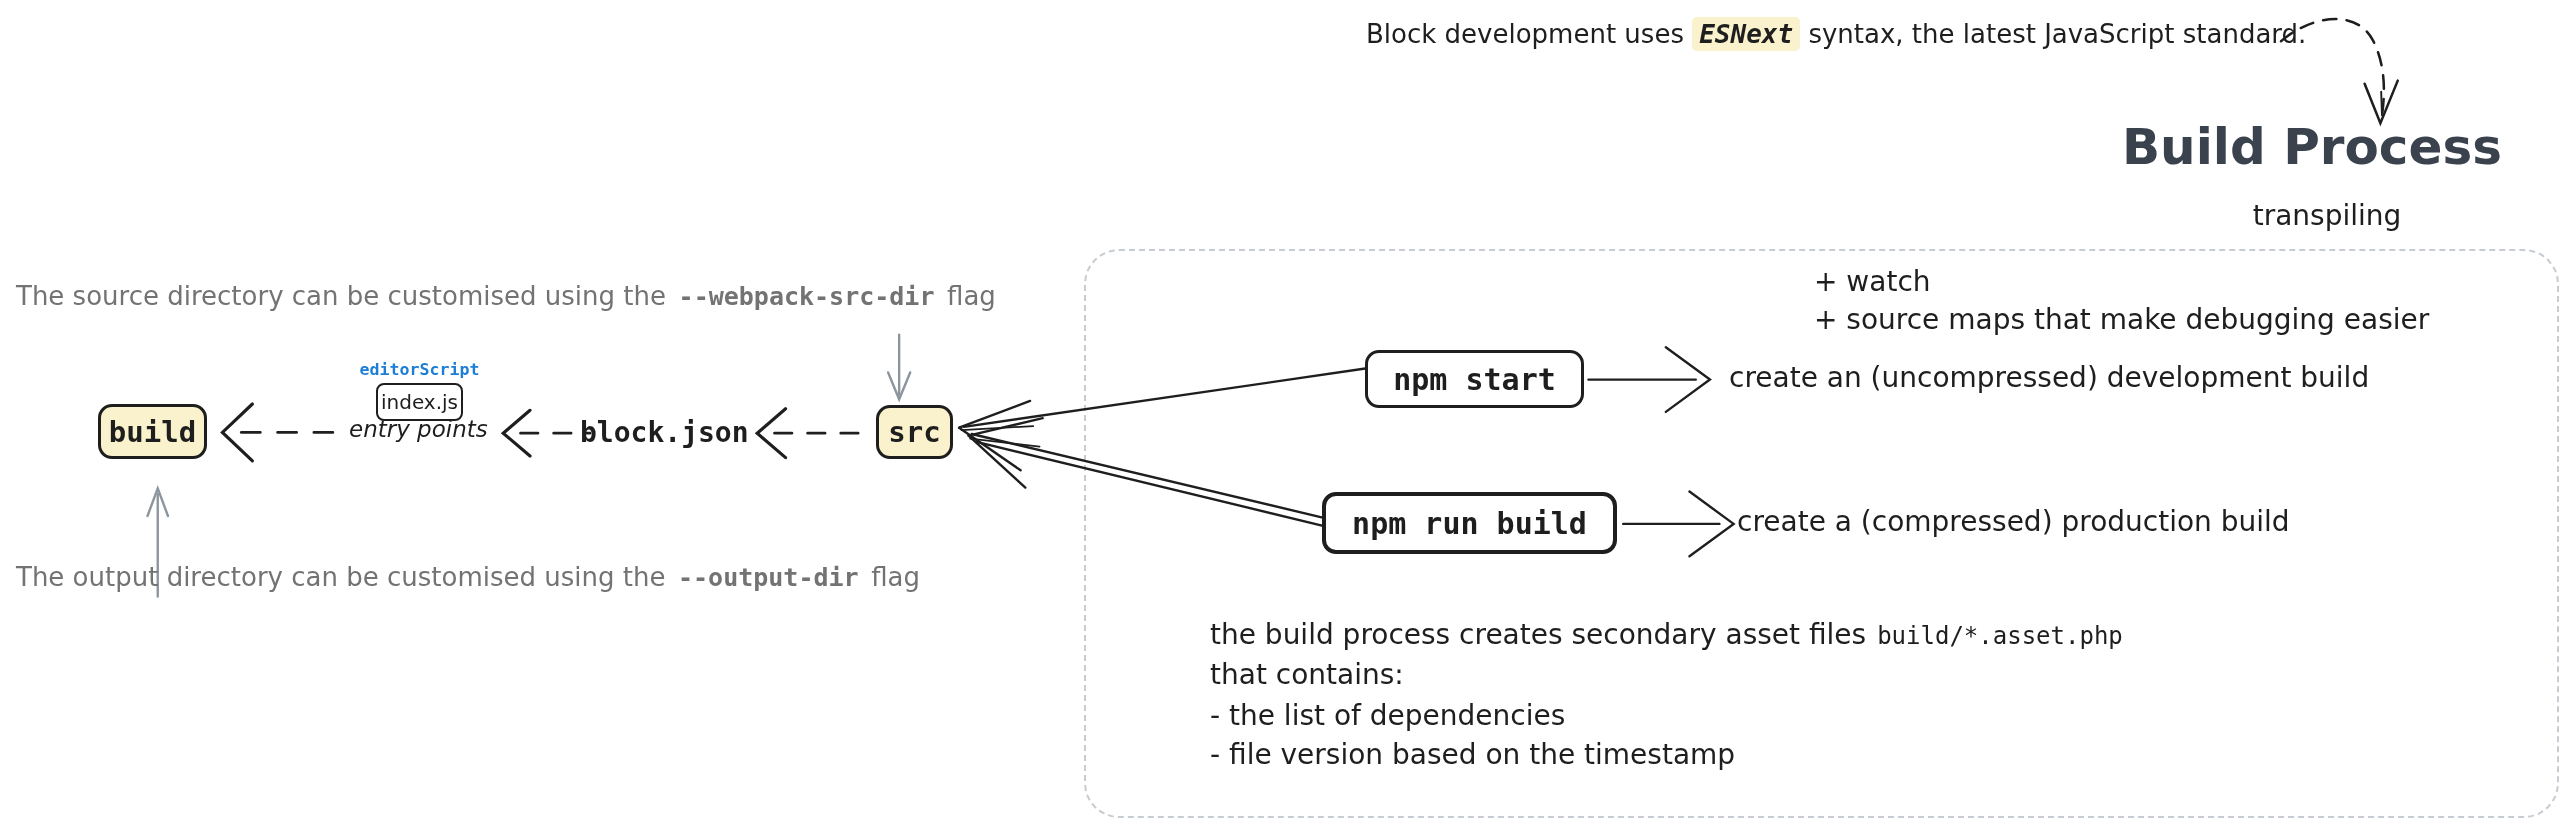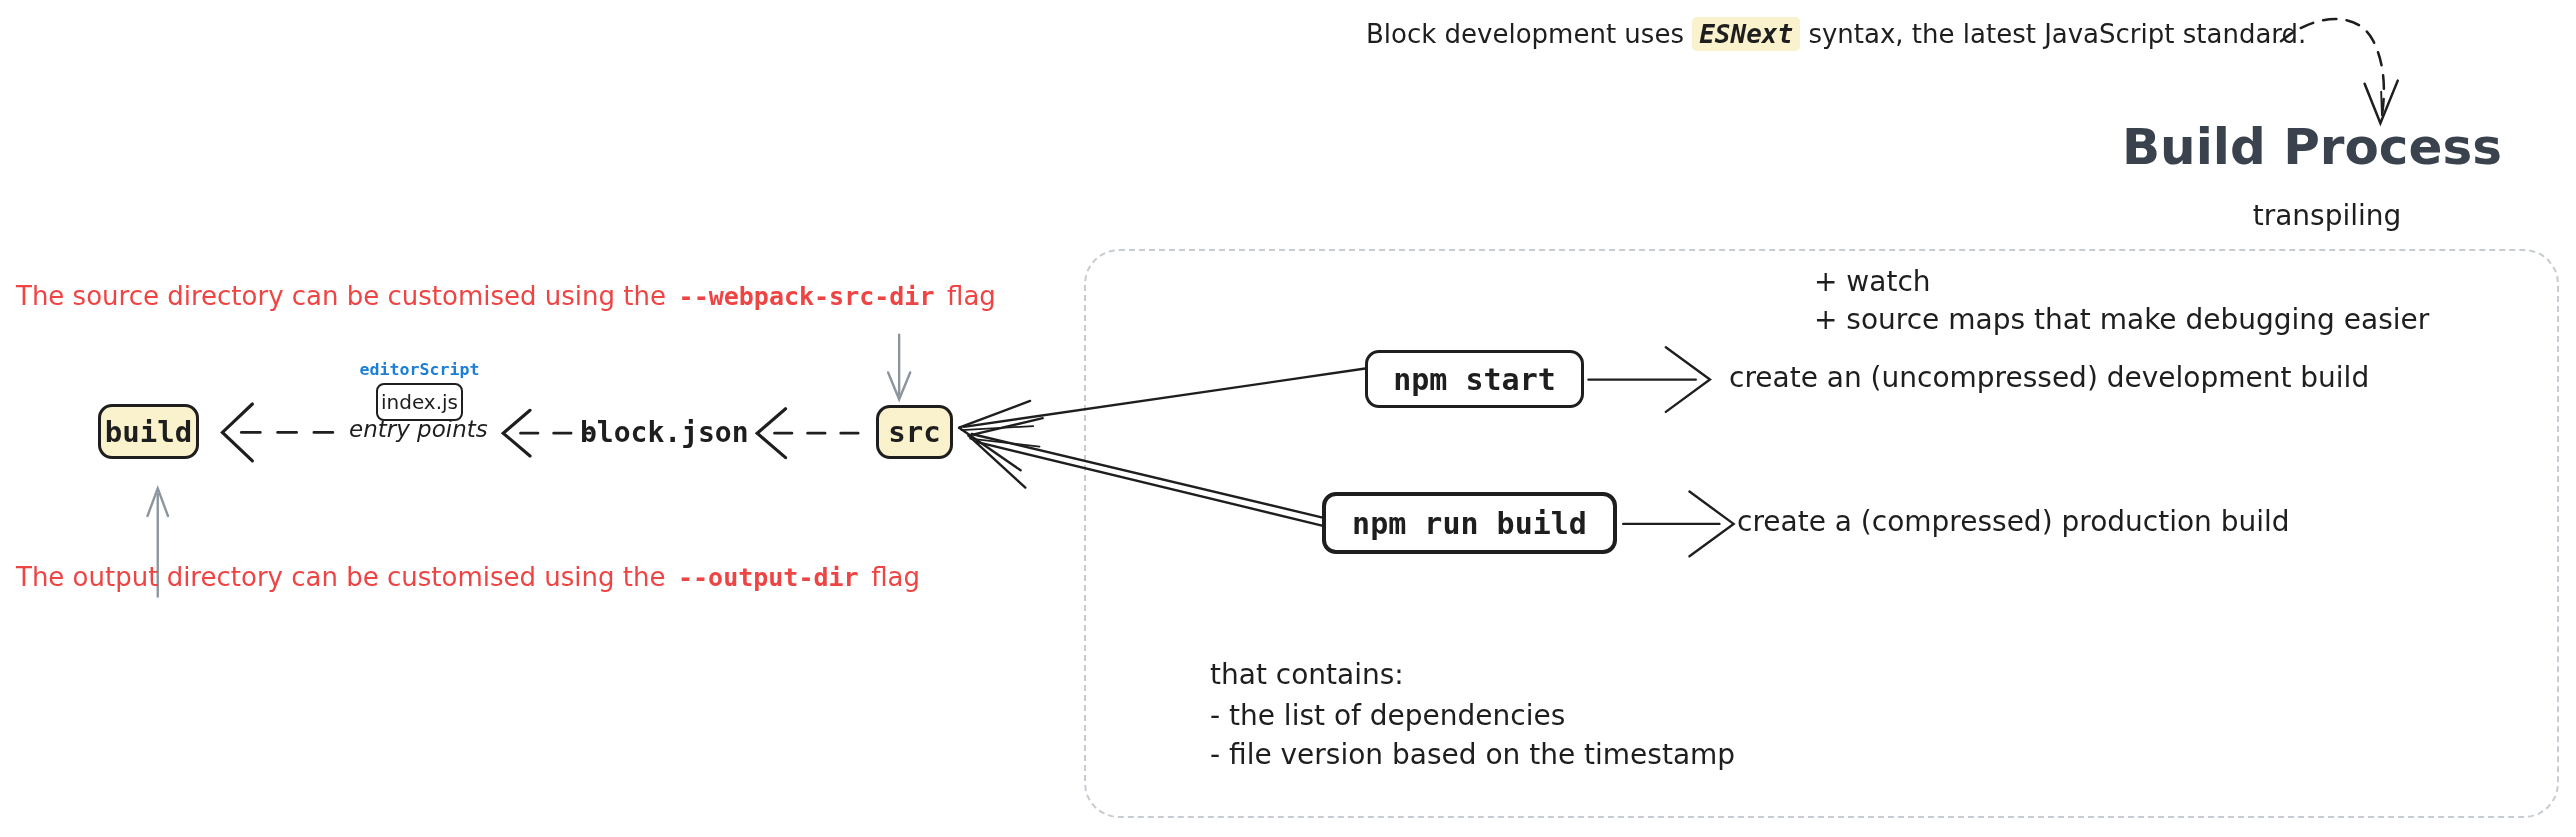--- a/index.html
+++ b/index.html
@@ -9,21 +9,21 @@
     width: 2576px;
     height: 838px;
     background: #ffffff;
     font-family: "DejaVu Sans", sans-serif;
     color: #1e1e1e;
     overflow: hidden;
   }
   .abs { position: absolute; }
   .hand { font-family: "DejaVu Sans", sans-serif; }
   .mono { font-family: "DejaVu Sans Mono", monospace; }
-  .gray { color: #ef4444; }
+  .gray { color: #737373; }
 
   #arrow-layer { position: absolute; left: 0; top: 0; width: 2576px; height: 838px; }
 
   .top-note { left: 1366px; top: 19px; font-size: 26px; white-space: nowrap; }
   .top-note .hl {
     background: #faf2cc; padding: 2.4px 7px; border-radius: 4.7px;
     font-weight: bold; font-style: italic;
   }
   .big-title {
     left: 2122px; top: 118px; width: 363px; text-align: center;
@@ -34,21 +34,21 @@
   .note-line { font-size: 26px; white-space: nowrap; }
   .note-line .flagcode { font-family: "DejaVu Sans Mono", monospace; font-weight: bold; font-size: 25px; margin: 0 12.6px; }
   #src-note { left: 16px; top: 281px; }
   #out-note { left: 16px; top: 562px; }
 
   .chip {
     background: #faf2cc; border: 3.2px solid #1e1e1e; border-radius: 14px;
     display: flex; align-items: center; justify-content: center;
     font-family: "DejaVu Sans Mono", monospace; font-size: 29px; font-weight: bold;
   }
-  #build-box { left: 98px; top: 404px; width: 101px; height: 55px; }
+  #build-box { left: 98px; top: 404px; width: 109px; height: 55px; }
   #src-box   { left: 876px; top: 405px; width: 77px;  height: 54px; }
 
   #editor-script-label {
     left: 331px; top: 360px; width: 177px; text-align: center;
     font-size: 16.6px; font-weight: bold; color: #1c7ed6;
     font-family: "DejaVu Sans Mono", monospace;
   }
   #index-box {
     left: 376px; top: 383px; width: 87px; height: 38px;
     background: #ffffff; border: 2.8px solid #1e1e1e; border-radius: 8px;
@@ -180,18 +180,21 @@
   </div>
   <div id="extra-0" class="abs hand extra-line">+ watch</div>
   <div id="extra-1" class="abs hand extra-line">+ source maps that make debugging easier</div>
   <div id="result-1" class="abs hand">create an (uncompressed) development build</div>
 
   <div id="npm-run-build-box" class="abs cmd-box">
     <span>npm run build</span>
   </div>
   <div id="result-2" class="abs hand">create a (compressed) production build</div>
 
+  <div id="asset-line-1" class="abs hand asset-line">
+    <span>the build process creates secondary asset files</span><span class="inlinecode">build/*.asset.php</span>
+  </div>
   <div id="asset-line-2" class="abs hand asset-line">that contains:</div>
   <div id="asset-item-0" class="abs hand asset-line">- the list of dependencies</div>
   <div id="asset-item-1" class="abs hand asset-line">- file version based on the timestamp</div>
 
 </div>
 
 
 </body></html>

